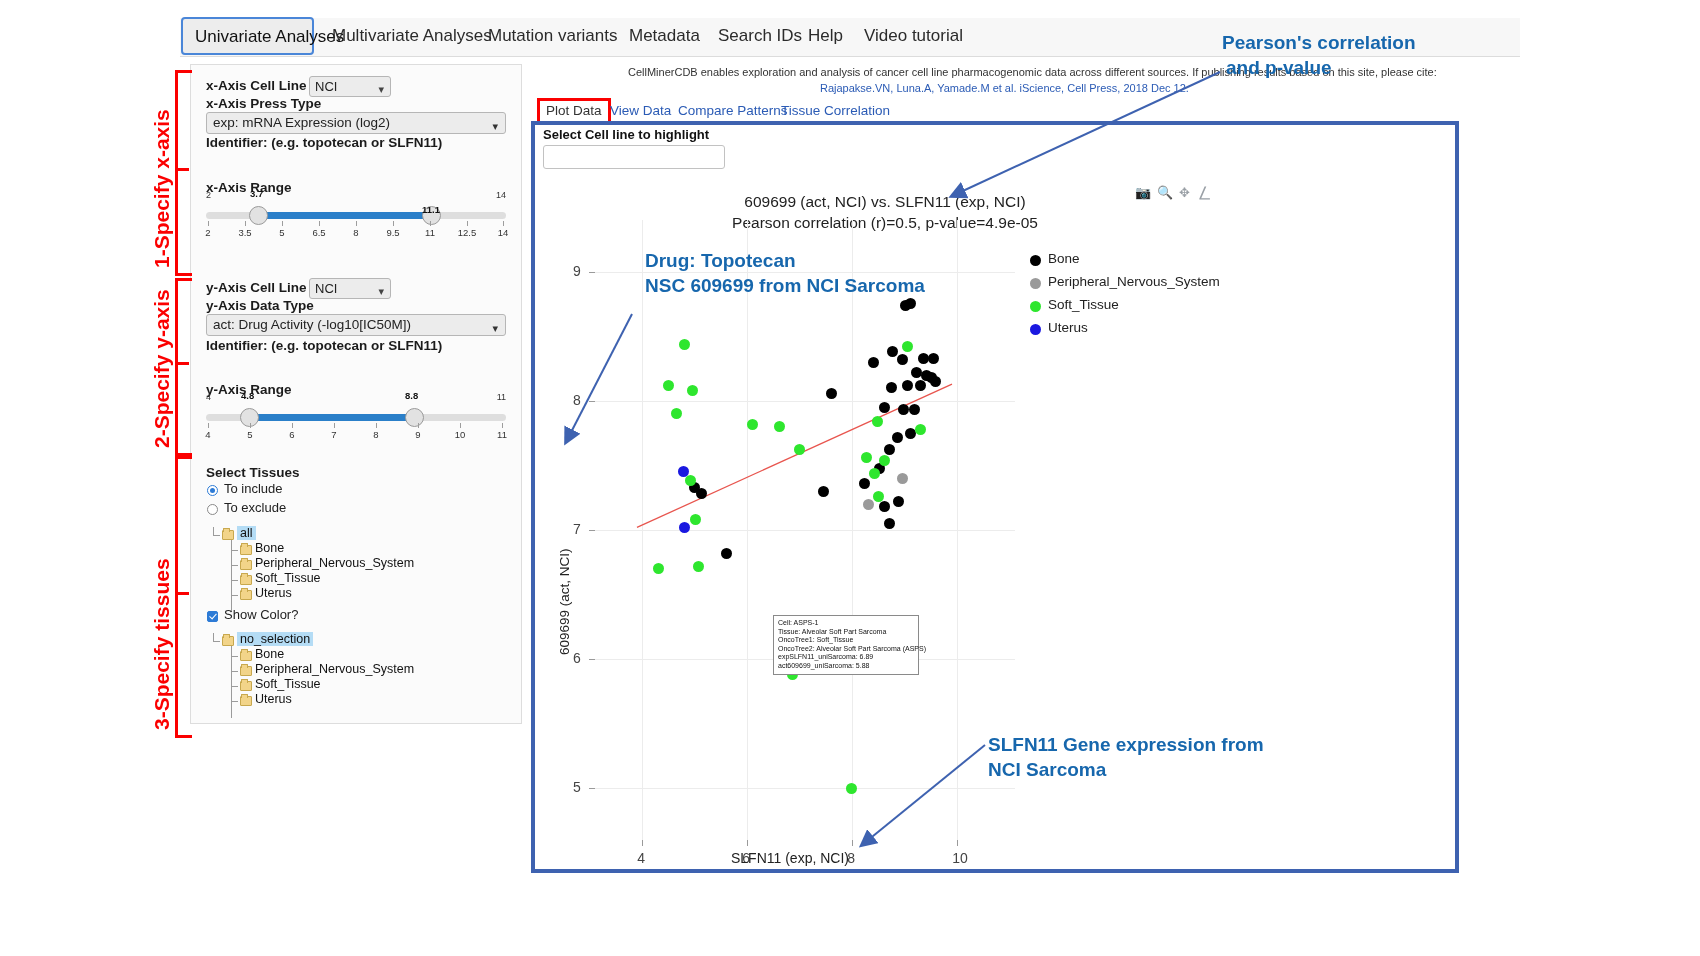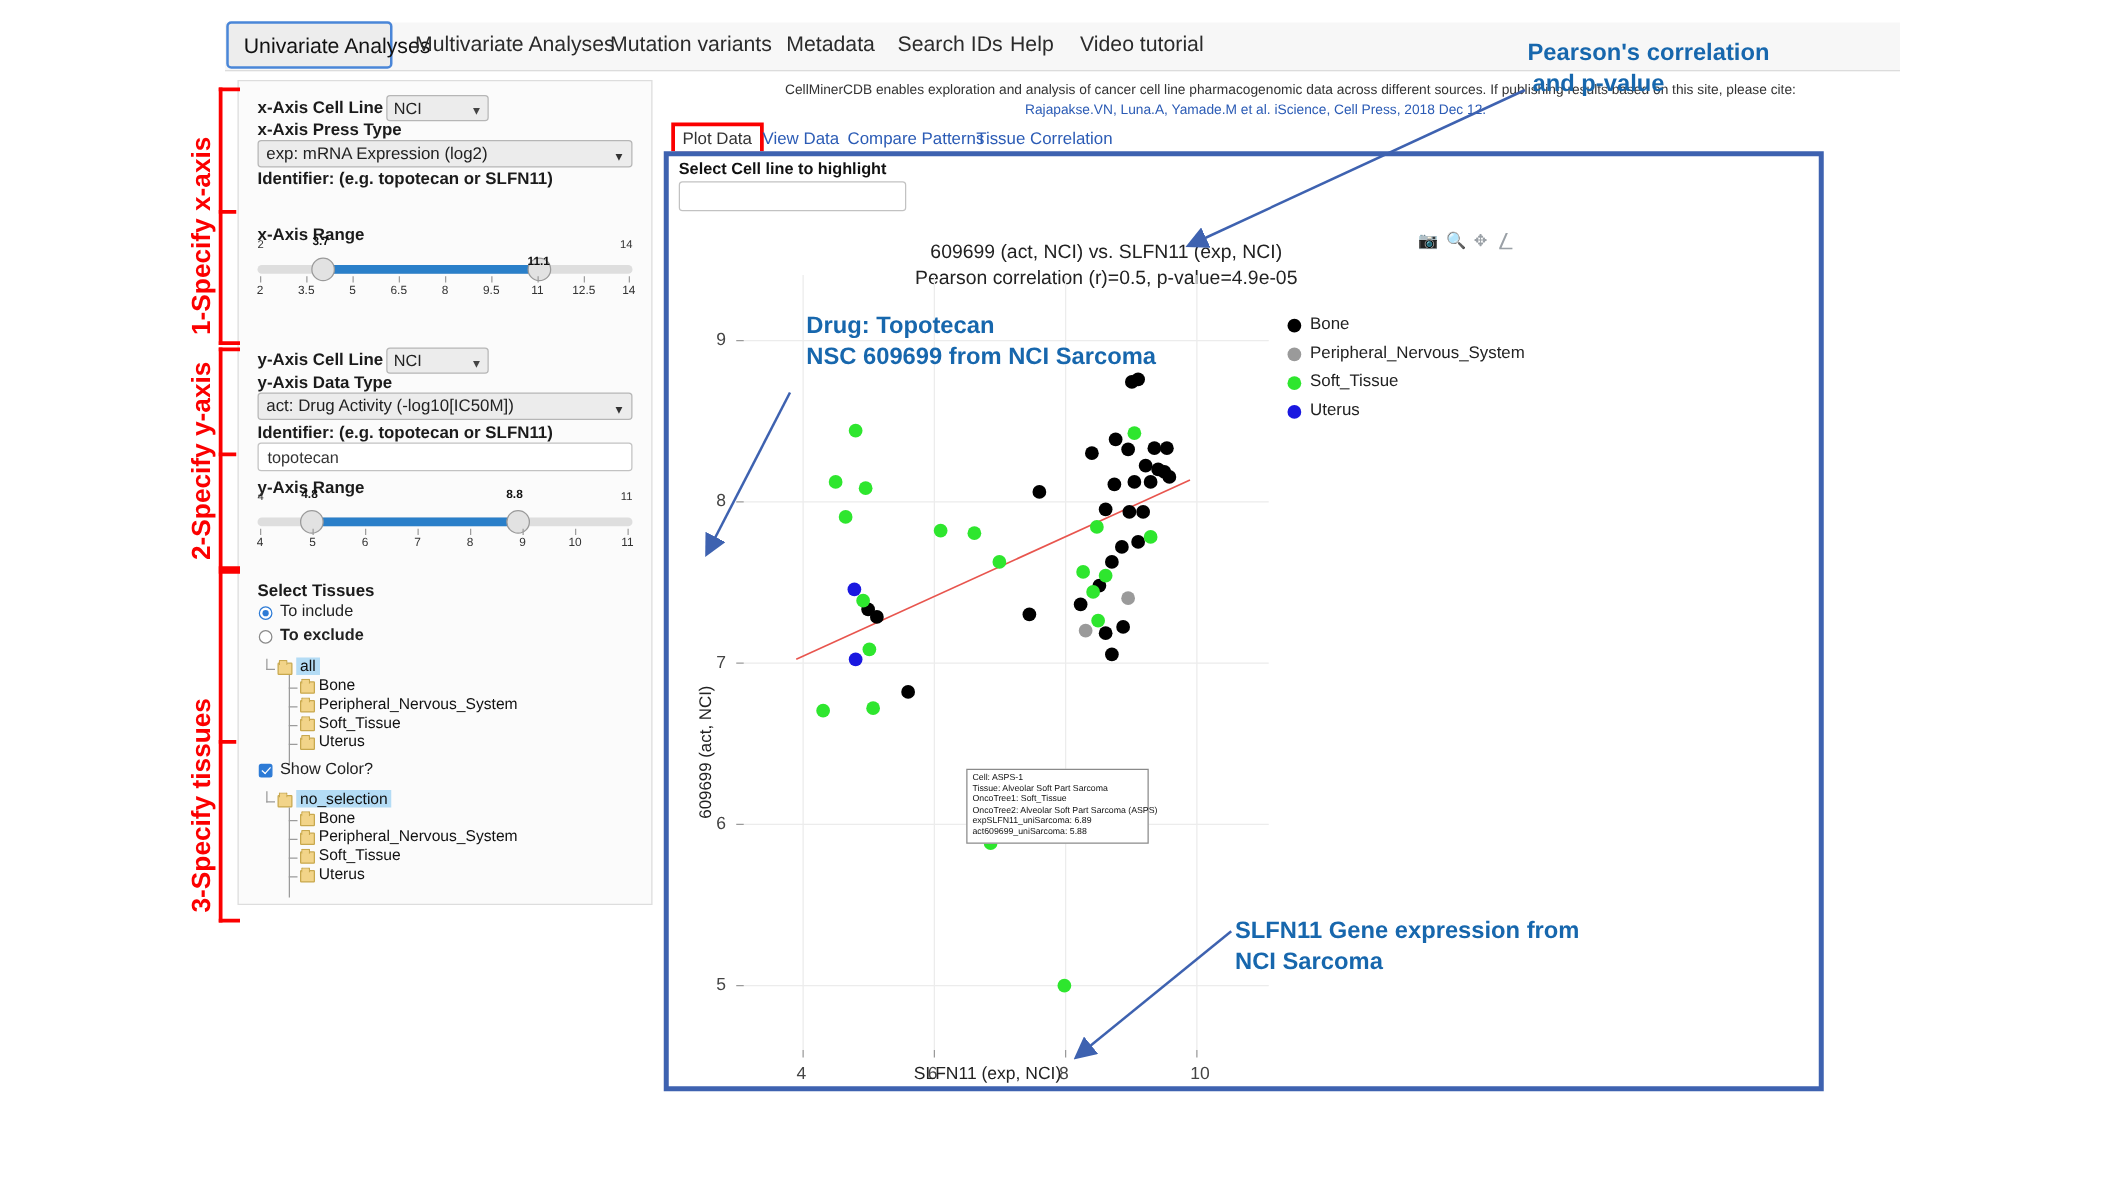--- a/index.html
+++ b/index.html
@@ -200,23 +200,20 @@
     <span class="chev">▾</span>
   </div>
 
   <div class="lbl abs" style="left:15px;top:233px;">y-Axis Data Type</div>
   <div class="wideSel abs" style="left:15px;top:249px;width:300px;">
     <span>act: Drug Activity (-log10[IC50M])</span>
     <span class="chev">▾</span>
   </div>
 
   <div class="lbl abs" style="left:15px;top:273px;">Identifier: (e.g. topotecan or SLFN11)</div>
-  <div class="txtin abs" style="left:15px;top:289px;width:300px;">
-    <span>topotecan</span>
-  </div>
 
   <div class="lbl abs" style="left:15px;top:317px;">y-Axis Range</div>
   <div class="sliderWrap" style="left:15px;top:333px;width:300px;height:45px;">
     <div class="sedge" style="left:0px;">4</div>
     <div class="sedge" style="right:0px;">11</div>
     <div class="strack"></div>
     <div class="sfill" style="left:43px;width:164px;"></div>
     <div class="shandle" style="left:34px;"></div>
     <div class="shval" style="left:35px;">4.8</div>
     <div class="shandle" style="left:199px;"></div>
@@ -237,21 +234,21 @@
       <div class="sticklbl" style="left:254px;">10</div>
     <div class="stick" style="left:296px;"></div>
       <div class="sticklbl" style="left:296px;">11</div>
   </div>
 
   <div class="lbl abs" style="left:15px;top:400px;">Select Tissues</div>
 
   <div class="radio on" style="left:16px;top:420px;"></div>
   <div class="rlabel" style="left:33px;top:416px;">To include</div>
   <div class="radio" style="left:16px;top:439px;"></div>
-  <div class="rlabel" style="left:33px;top:435px;font-weight:bold;">To exclude</div>
+  <div class="rlabel" style="left:33px;top:435px;">To exclude</div>
 
   <div class="tline" style="left:22px;top:462px;width:1px;height:9px;"></div>
   <div class="tline" style="left:22px;top:470px;width:7px;height:1px;"></div>
   <div class="folder" style="left:31px;top:465px;"></div>
   <div class="tnode" style="left:46px;top:461px;"><span class="tsel">all</span></div>
 
   <div class="tline" style="left:40px;top:475px;width:1px;height:72px;"></div>
   <div class="tline" style="left:40px;top:485px;width:7px;height:1px;"></div>
   <div class="folder" style="left:49px;top:480px;"></div>
   <div class="tnode" style="left:64px;top:476px;">Bone</div>

